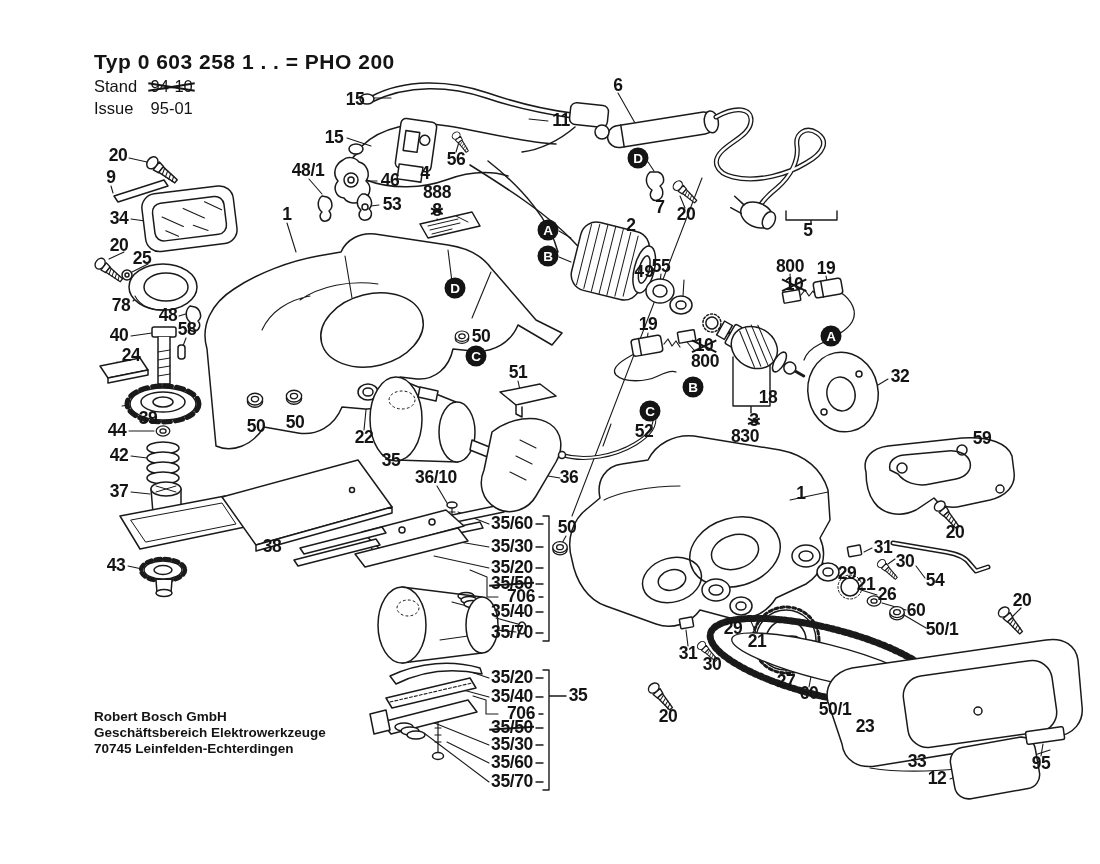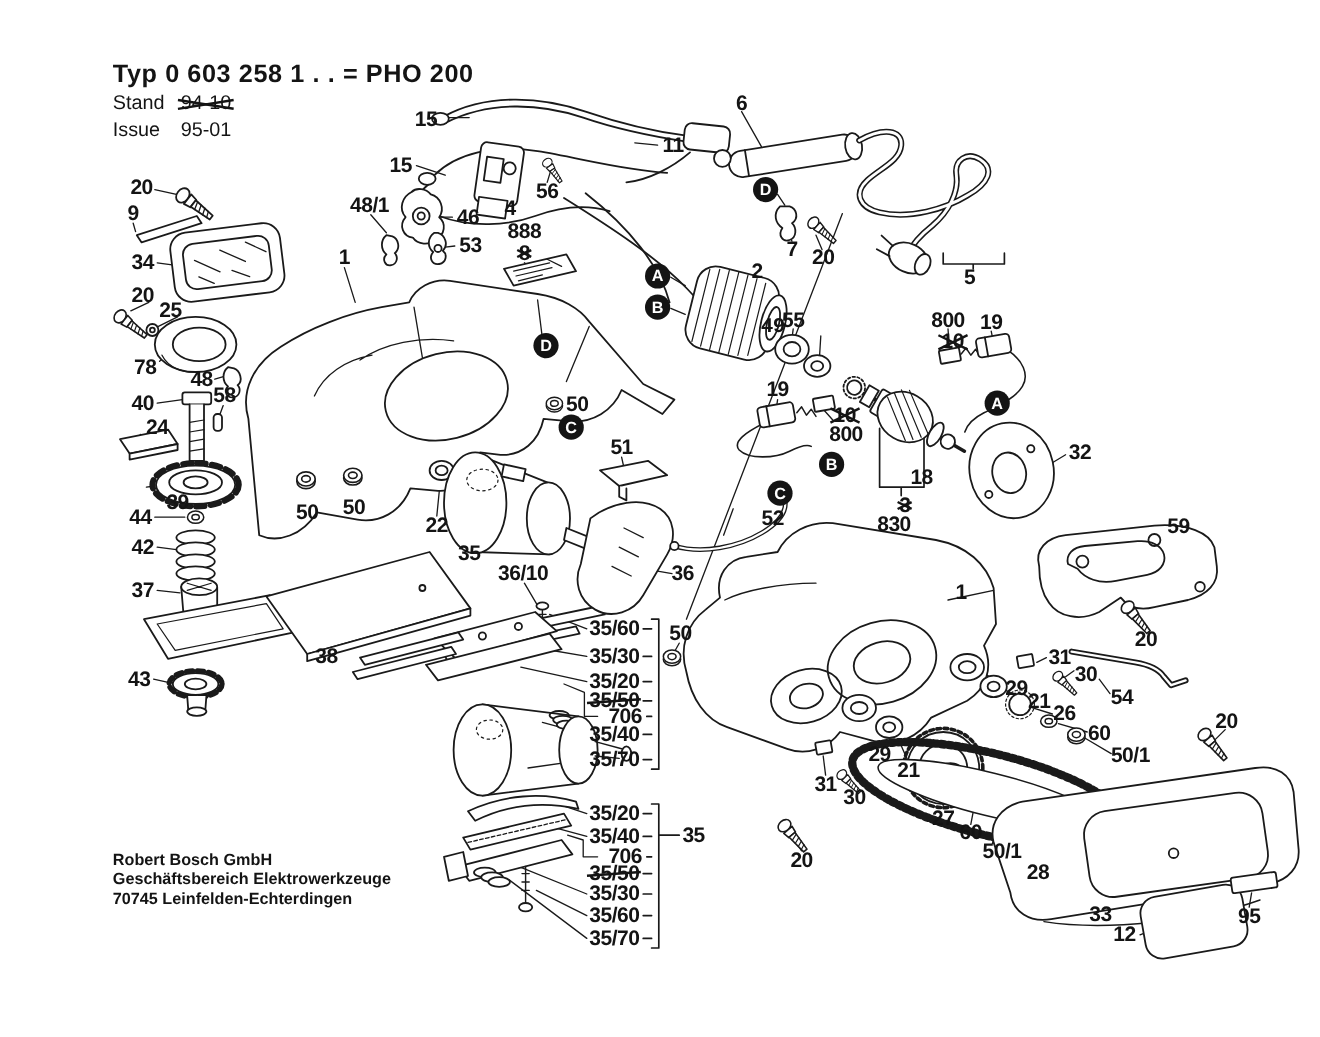--- a/index.html
+++ b/index.html
@@ -467,21 +467,21 @@
       <div class="plabel" style="left: 942px; top: 630px;">50/1</div>
       <div class="plabel" style="left: 1022px; top: 601px;">20</div>
       <div class="plabel" style="left: 733px; top: 629px;">29</div>
       <div class="plabel" style="left: 757px; top: 642px;">21</div>
       <div class="plabel" style="left: 688px; top: 654px;">31</div>
       <div class="plabel" style="left: 712px; top: 665px;">30</div>
       <div class="plabel" style="left: 786px; top: 682px;">27</div>
       <div class="plabel" style="left: 809px; top: 694px;">60</div>
       <div class="plabel" style="left: 835px; top: 710px;">50/1</div>
       <div class="plabel" style="left: 668px; top: 717px;">20</div>
-      <div class="plabel" style="left: 865px; top: 727px;">28</div>
+      <div class="plabel" style="left: 865px; top: 727px;">23</div>
       <div class="plabel" style="left: 917px; top: 762px;">33</div>
       <div class="plabel" style="left: 937px; top: 779px;">12</div>
       <div class="plabel" style="left: 1041px; top: 764px;">95</div>
       <div class="plabel" style="left: 512px; top: 524px;">35/60</div>
       <div class="plabel" style="left: 512px; top: 547px;">35/30</div>
       <div class="plabel" style="left: 512px; top: 568px;">35/20</div>
       <div class="plabel s1" style="left: 512px; top: 584px;">35/50</div>
       <div class="plabel" style="left: 521px; top: 597px;">706</div>
       <div class="plabel" style="left: 512px; top: 612px;">35/40</div>
       <div class="plabel" style="left: 512px; top: 633px;">35/70</div>

